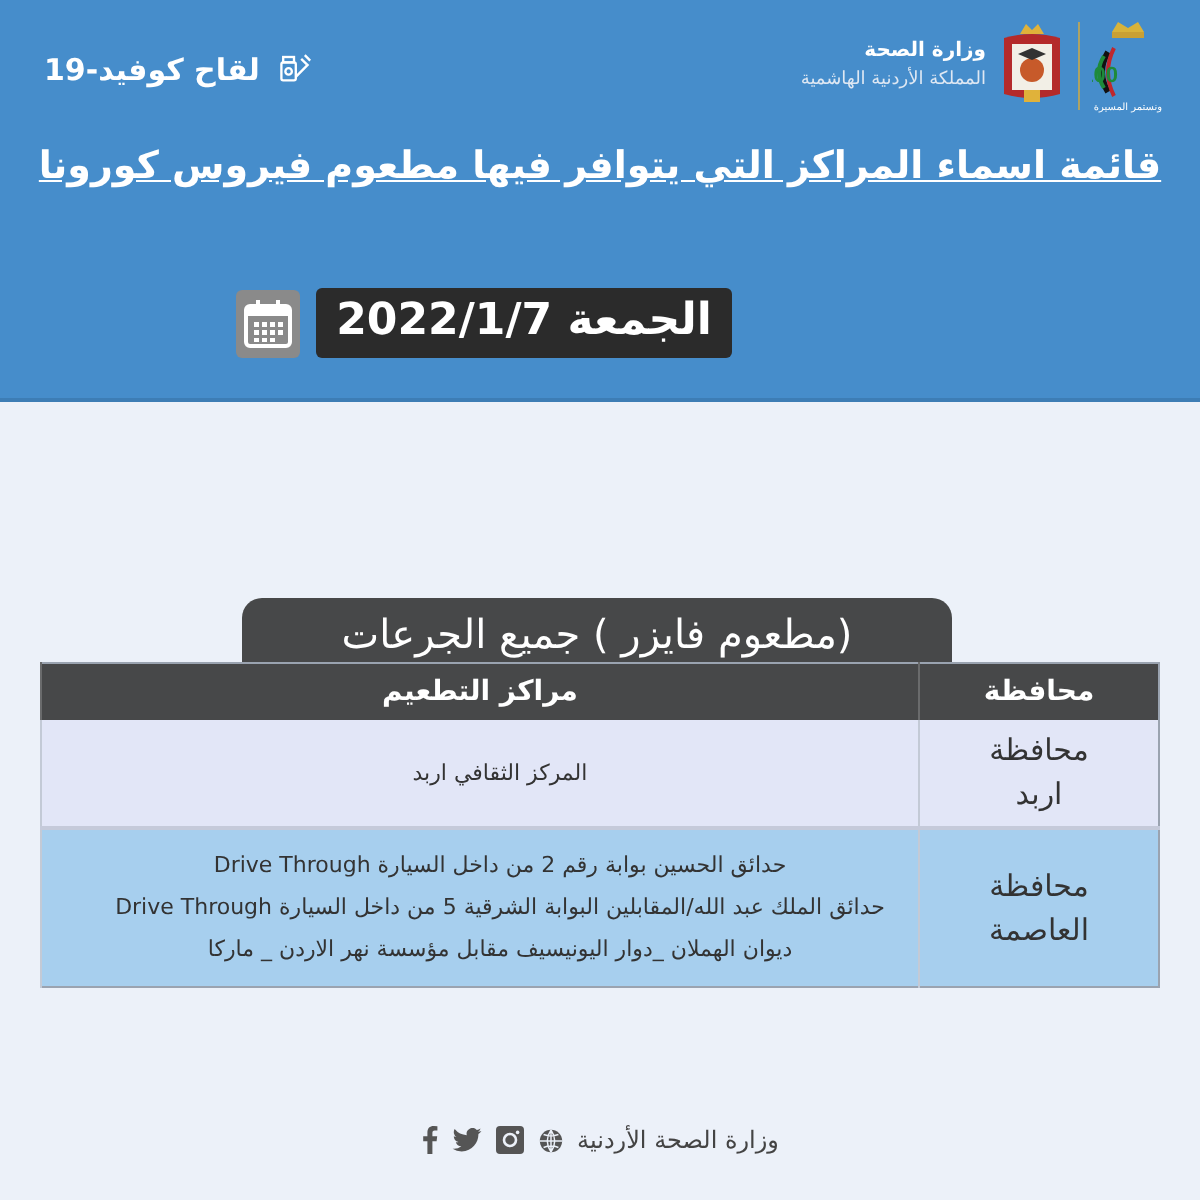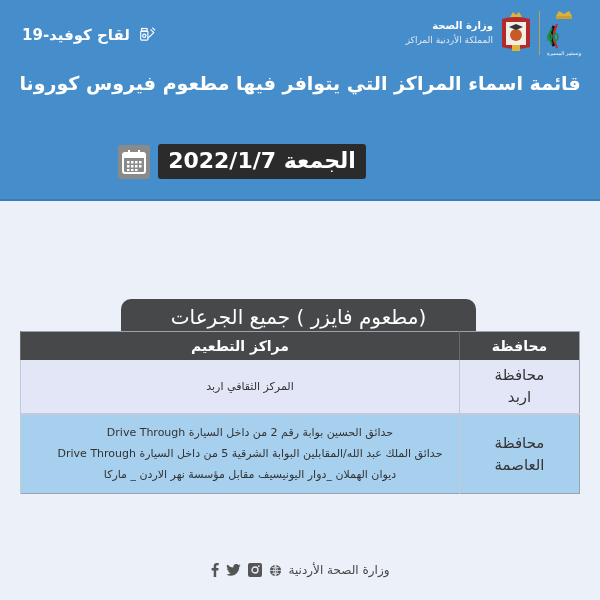--- a/index.html
+++ b/index.html
@@ -28,21 +28,21 @@
       width: 36px; height: 50px; position: relative;
     }
     .divider-v { width: 1px; height: 44px; background: #c9a94a; opacity: .8; }
     .coat { width: 34px; height: 44px; }
     .ministry-text { text-align: right; color: #fff; line-height: 14px; margin-left: 46px; }
     .ministry-name { font-size: 10px; font-weight: bold; }
     .ministry-kingdom { font-size: 9px; color: #dfe8f3; }
 
     .title {
       position: absolute; top: 72px; left: 0; width: 600px; text-align: center;
-      color: #fff; font-size: 19px; font-weight: bold; direction: rtl;
+      color: #fff; font-size: 19px; font-weight: bold; direction: rtl; text-decoration: underline;
     }
     .subtitle {
       position: absolute; top: 106px; left: 0; width: 600px; text-align: center;
       color: #fff; font-size: 16px; direction: rtl;
     }
     .date-row {
       position: absolute; top: 144px; left: 0; width: 484px;
       display: flex; justify-content: center; align-items: center; gap: 8px;
     }
     .calendar-icon {
@@ -119,21 +119,21 @@
         <path d="M11 6 L14 1 L17 4 L20 1 L23 6 Z" fill="#e0b23a"></path>
         <path d="M3 8 Q17 4 31 8 L31 36 Q17 40 3 36 Z" fill="#b42a2a"></path>
         <path d="M7 11 L27 11 L27 34 L7 34 Z" fill="#f2efe6"></path>
         <circle cx="17" cy="24" r="6" fill="#c75a2a"></circle>
         <path d="M10 16 L17 13 L24 16 L17 19 Z" fill="#333"></path>
         <rect x="13" y="34" width="8" height="6" fill="#e0b23a"></rect>
       </svg>
     </div>
     <div class="ministry-text">
       <div class="ministry-name">وزارة الصحة</div>
-      <div class="ministry-kingdom">المملكة الأردنية المراكز</div>
+      <div class="ministry-kingdom">المملكة الأردنية الهاشمية</div>
     </div>
   </div>
 
   <div class="title">قائمة اسماء المراكز التي يتوافر فيها مطعوم فيروس كورونا</div>
 
   <div class="date-row">
     <div class="calendar-icon">
       <svg width="26" height="26" viewBox="0 0 26 26">
         <rect x="2" y="4" width="22" height="20" rx="2" fill="none" stroke="#fff" stroke-width="2"></rect>
         <rect x="2" y="4" width="22" height="5" fill="#fff"></rect>

